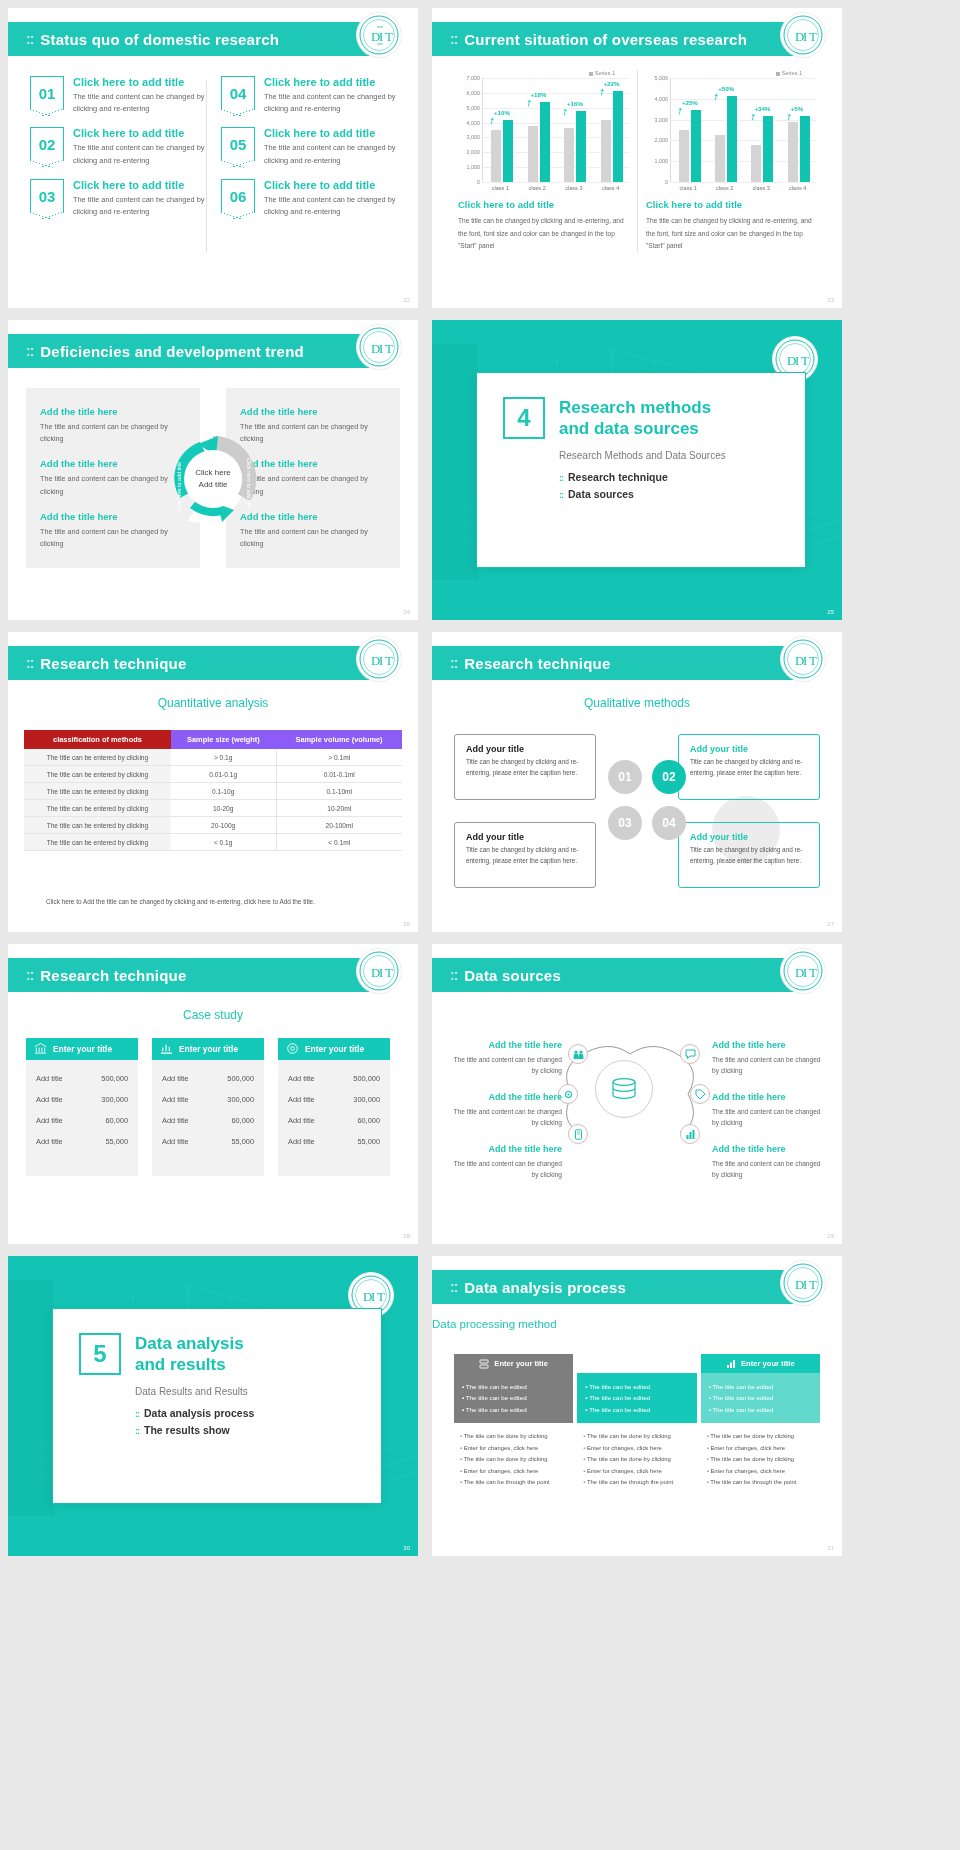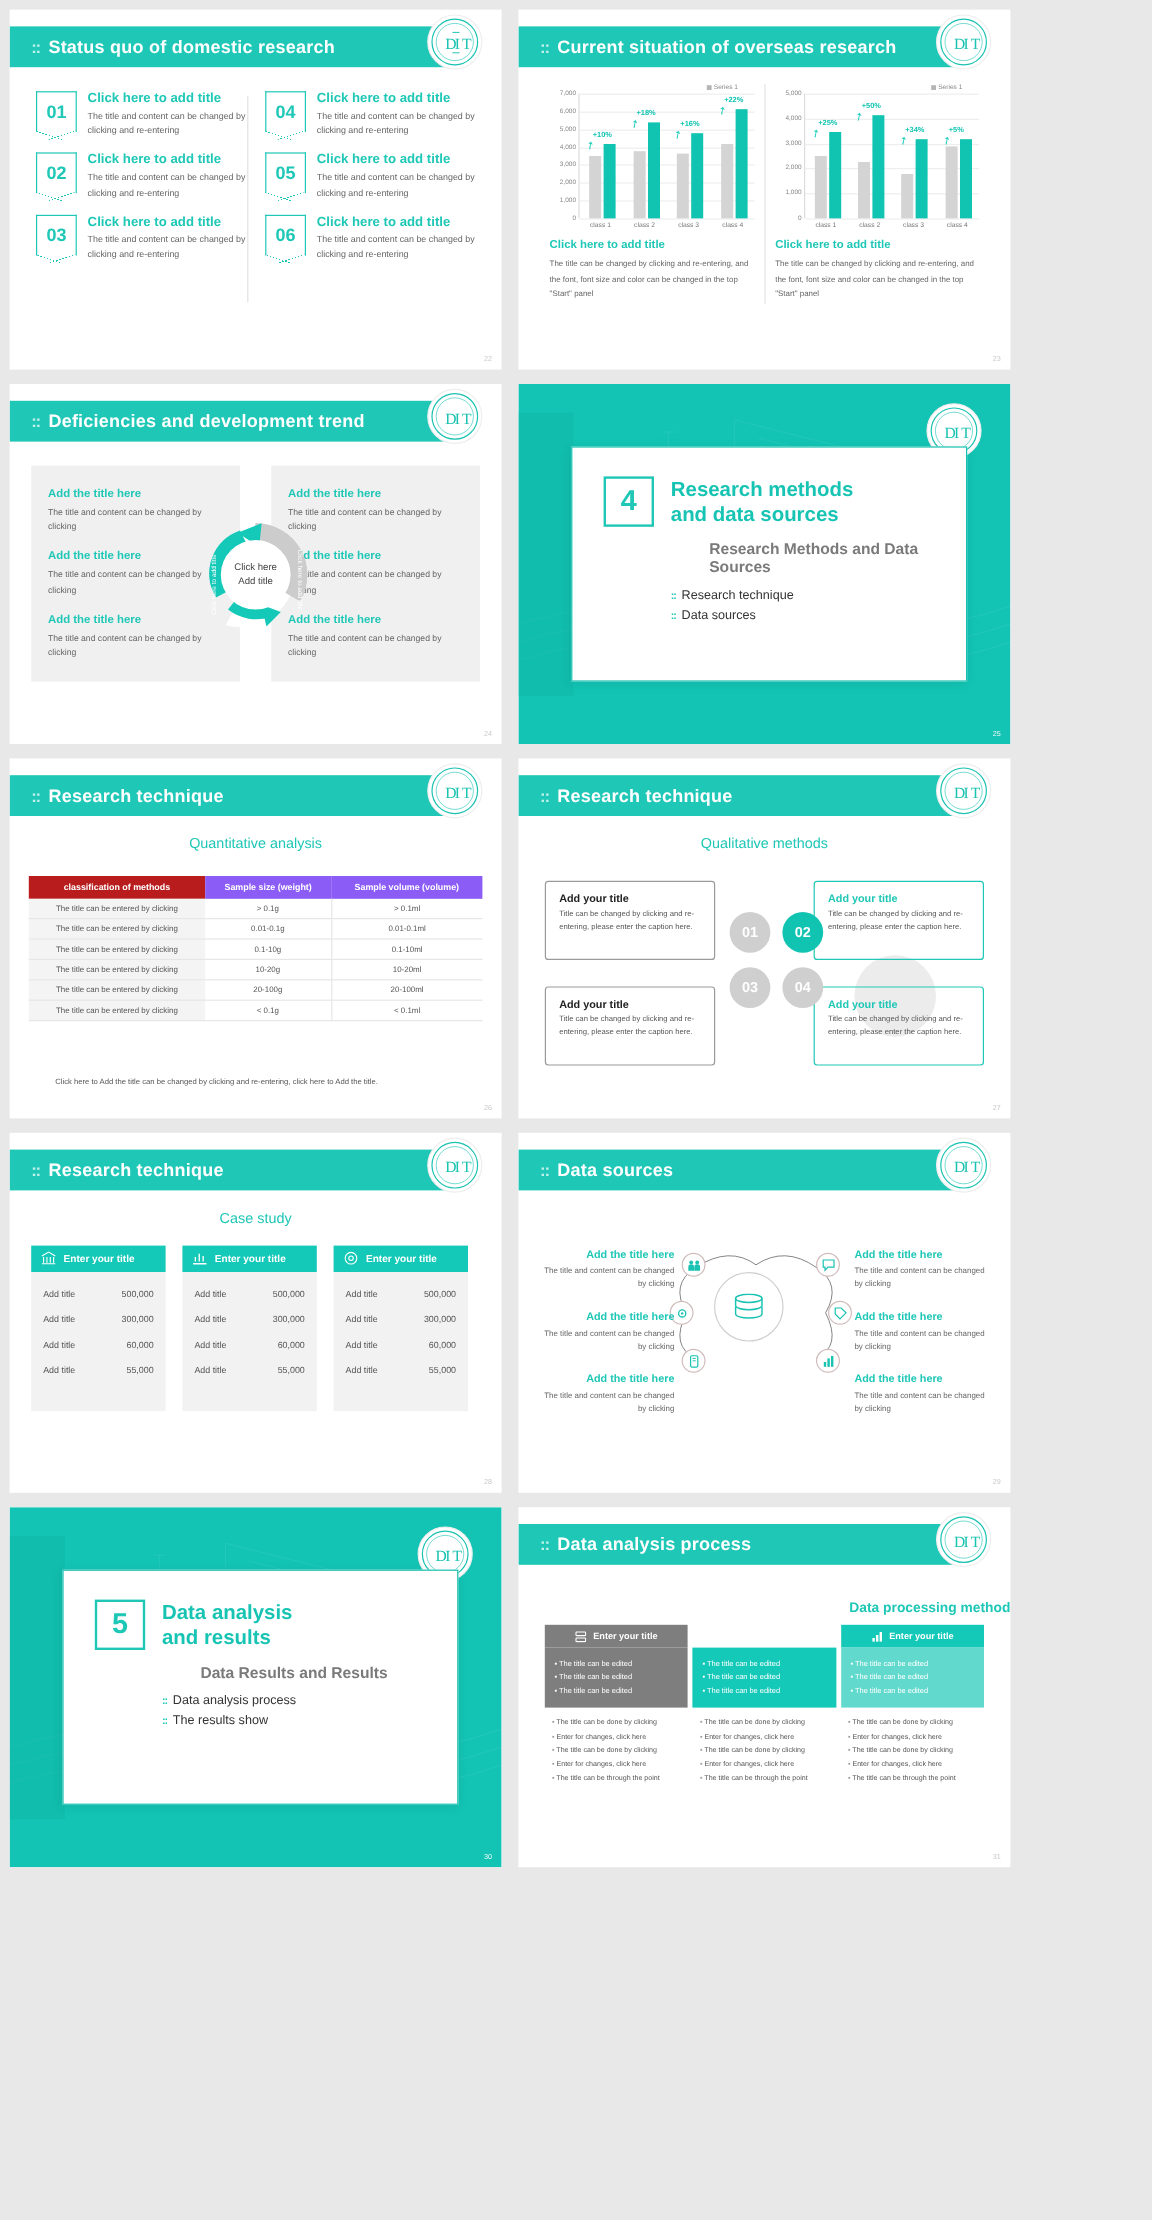--- a/index.html
+++ b/index.html
@@ -117,22 +117,22 @@
     background:#fff; border:1.6px solid #16c0b0; box-shadow:0 2px 10px rgba(0,0,0,.08);
     padding:24px 26px;
   }
   .card .row{ display:flex; align-items:flex-start; gap:14px;}
   .numbox{
     width:42px;height:42px;flex:0 0 42px; border:2px solid #1ec7b6;
     display:flex;align-items:center;justify-content:center;
     color:#1ec7b6; font-size:24px; font-weight:bold;
   }
   .card h2{ color:#17c4b3; font-size:17px; line-height:1.25; font-weight:bold;}
-  .card .sub{ color:#7a7a7a; font-size:13px; font-weight:bold; margin:10px 0 10px 88px;}
-  .card ul{ list-style:none; margin-left:56px;}
+  .card .sub{ color:#7a7a7a; font-size:10px; font-weight:normal; margin:10px 0 10px 56px;}
+  .card ul{ list-style:none; margin-left:56px;font-weight:bold;}
   .card li{ font-size:10.5px; color:#333; margin-bottom:5px;}
   .card li b{ color:#1ec7b6; font-size:9px; margin-right:5px; letter-spacing:-1px;}
   
   .subttl{ text-align:center; color:#1ec7b6; font-size:12px; font-weight:normal; margin-top:64px;}
   .tbl{ position:absolute; left:16px; top:98px; width:378px; border-collapse:collapse;}
   .tbl th{ font-size:7.4px; color:#fff; font-weight:bold; padding:5px 0; text-align:center;}
   .tbl th.a{ background:#b91c1c;}
   .tbl th.b{ background:#8b5cf6;}
   .tbl td{ font-size:6.6px; color:#555; padding:4.5px 0; text-align:center; border-bottom:1px solid #e6e6e6;}
   .tbl td:first-child{ background:#f4f4f4; text-align:center;}
@@ -156,21 +156,21 @@
   .csrow{ display:flex; justify-content:space-between; font-size:7.4px; color:#555; padding:6px 0;}
   
   .dsl{ position:absolute; width:112px;}
   .dsl h4{ color:#1ec7b6; font-size:9px; font-weight:bold; margin-bottom:4px;}
   .dsl p{ font-size:6.6px; color:#666; line-height:1.7;}
   .hub{ position:absolute; left:163px; top:116px; width:58px;height:58px;border-radius:50%;
         border:1px solid #cfcfcf; display:flex;align-items:center;justify-content:center;}
   .node{ position:absolute; width:20px;height:20px;border-radius:50%;border:1px solid #d0bcbc;
          background:#fff; display:flex;align-items:center;justify-content:center;}
   
-  .dpttl{ text-align:right; color:#1ec7b6; font-size:11.5px; font-weight:bold; margin-top:78px;}
+  .dpttl{ text-align:left; color:#1ec7b6; font-size:11.5px; font-weight:normal; margin-top:62px;}
   .dpcols{ position:absolute; left:22px; top:98px; width:366px; display:flex; gap:4px;}
   .dpcol{ flex:1;}
   .dptop{ height:19px; display:flex; align-items:center; justify-content:center; gap:5px; color:#fff; font-size:7.6px; font-weight:bold;}
   .dptop.g{ background:#7e7e7e;} .dptop.t{ background:#14c9b8;}
   .dpmid{ padding:8px 8px; }
   .dpmid.g{ background:#7e7e7e;} .dpmid.t1{ background:#14c9b8;} .dpmid.t2{ background:#62d9cd;}
   .dpmid li{ list-style:none; color:#fff; font-size:6.2px; line-height:1.85;}
   .dpmid li:before{ content:"▪ "; }
   .dpbot{ padding:8px 6px 0 6px;}
   .dpbot li{ list-style:none; color:#555; font-size:5.9px; line-height:1.95;}

